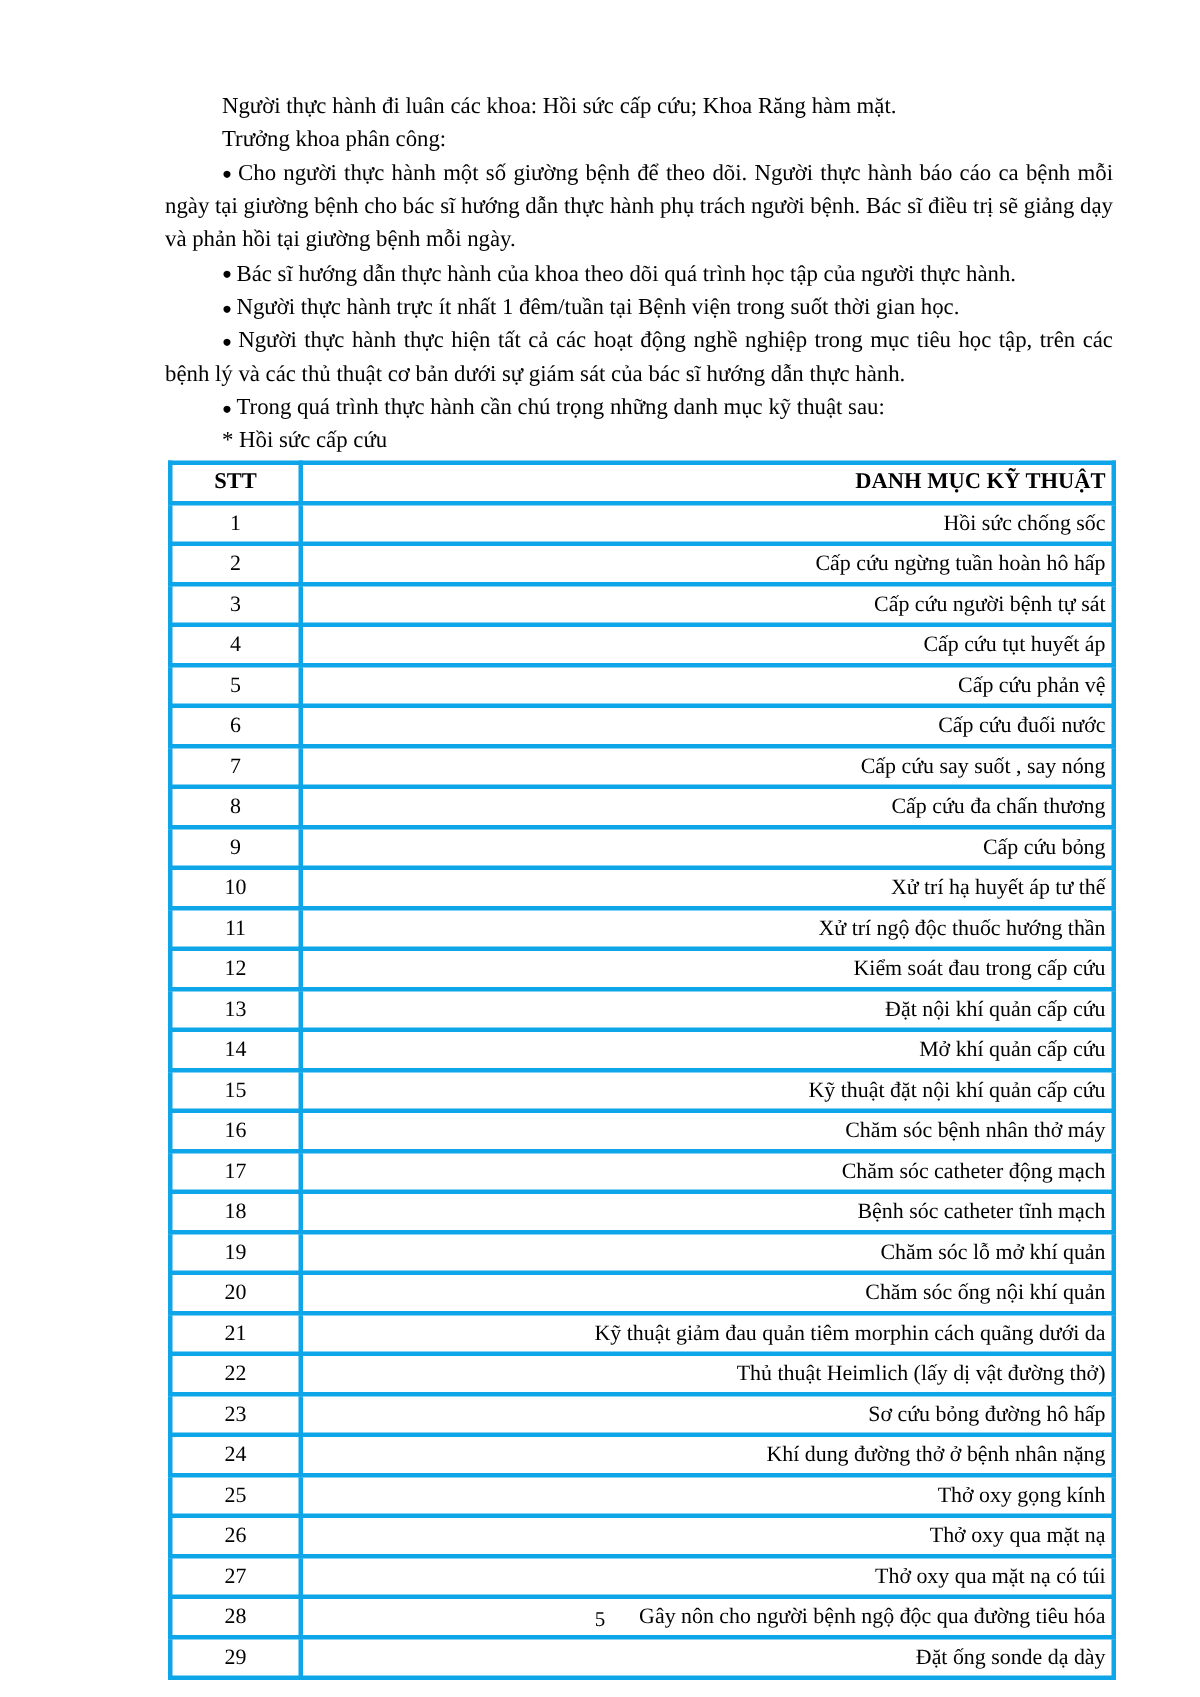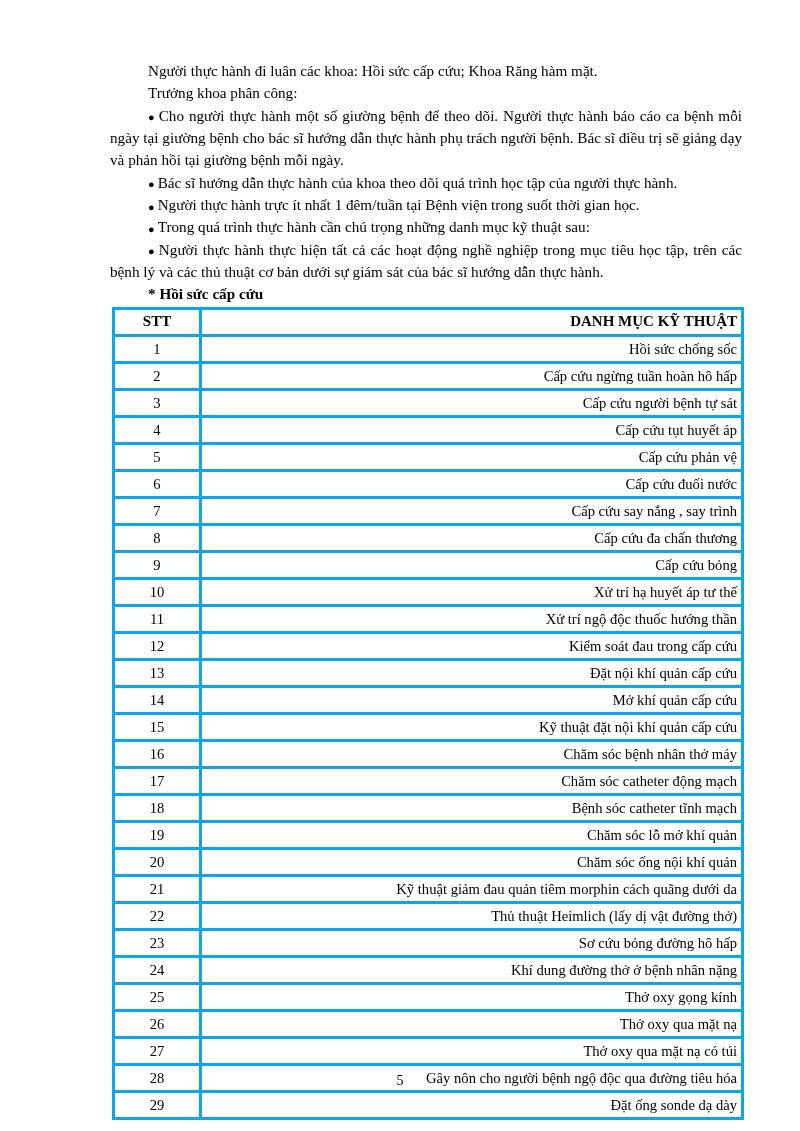--- a/index.html
+++ b/index.html
@@ -32,21 +32,21 @@
   }
   .bullet-para {
     text-indent: 38px;
   }
   .bullet {
     font-size: 11px;
     vertical-align: middle;
     padding-right: 3px;
   }
   .section-title {
-    font-weight: bold;
+    font-weight: normal;
     font-size: 15.2px;
     margin: 2px 0 4px 38px;
   }
   table.tech {
     border-collapse: collapse;
     width: 632px;
     margin-left: 2px;
     table-layout: fixed;
   }
   table.tech td, table.tech th {
@@ -88,23 +88,23 @@
 
   <p class="para indent">Người thực hành đi luân các khoa: Hồi sức cấp cứu; Khoa Răng hàm mặt.</p>
   <p class="para indent">Trưởng khoa phân công:</p>
 
   <p class="para bullet-para"><span class="bullet">●</span><span>Cho người thực hành một số giường bệnh để theo dõi. Người thực hành báo cáo ca bệnh mỗi ngày tại giường bệnh cho bác sĩ hướng dẫn thực hành phụ trách người bệnh. Bác sĩ điều trị sẽ giảng dạy và phản hồi tại giường bệnh mỗi ngày.</span></p>
 
   <p class="para bullet-para"><span class="bullet">●</span><span>Bác sĩ hướng dẫn thực hành của khoa theo dõi quá trình học tập của người thực hành.</span></p>
 
   <p class="para bullet-para"><span class="bullet">●</span><span>Người thực hành trực ít nhất 1 đêm/tuần tại Bệnh viện trong suốt thời gian học.</span></p>
 
+  <p class="para bullet-para"><span class="bullet">●</span><span>Người thực hành thực hiện tất cả các hoạt động nghề nghiệp trong mục tiêu học tập, trên các bệnh lý và các thủ thuật cơ bản dưới sự giám sát của bác sĩ hướng dẫn thực hành.</span></p>
+
   <p class="para bullet-para"><span class="bullet">●</span><span>Trong quá trình thực hành cần chú trọng những danh mục kỹ thuật sau:</span></p>
-
-  <p class="para bullet-para"><span class="bullet">●</span><span>Người thực hành thực hiện tất cả các hoạt động nghề nghiệp trong mục tiêu học tập, trên các bệnh lý và các thủ thuật cơ bản dưới sự giám sát của bác sĩ hướng dẫn thực hành.</span></p>
 
   <div class="section-title">* Hồi sức cấp cứu</div>
 
   <table class="tech">
     <thead>
       <tr>
         <th class="col-stt">STT</th>
         <th class="col-name">DANH MỤC KỸ THUẬT</th>
       </tr>
     </thead>
@@ -128,21 +128,21 @@
       <tr>
           <td class="col-stt">5</td>
           <td class="col-name">Cấp cứu phản vệ</td>
         </tr>
       <tr>
           <td class="col-stt">6</td>
           <td class="col-name">Cấp cứu đuối nước</td>
         </tr>
       <tr>
           <td class="col-stt">7</td>
-          <td class="col-name">Cấp cứu say nắng , say trình</td>
+          <td class="col-name">Cấp cứu say suốt , say nóng</td>
         </tr>
       <tr>
           <td class="col-stt">8</td>
           <td class="col-name">Cấp cứu đa chấn thương</td>
         </tr>
       <tr>
           <td class="col-stt">9</td>
           <td class="col-name">Cấp cứu bỏng</td>
         </tr>
       <tr>

